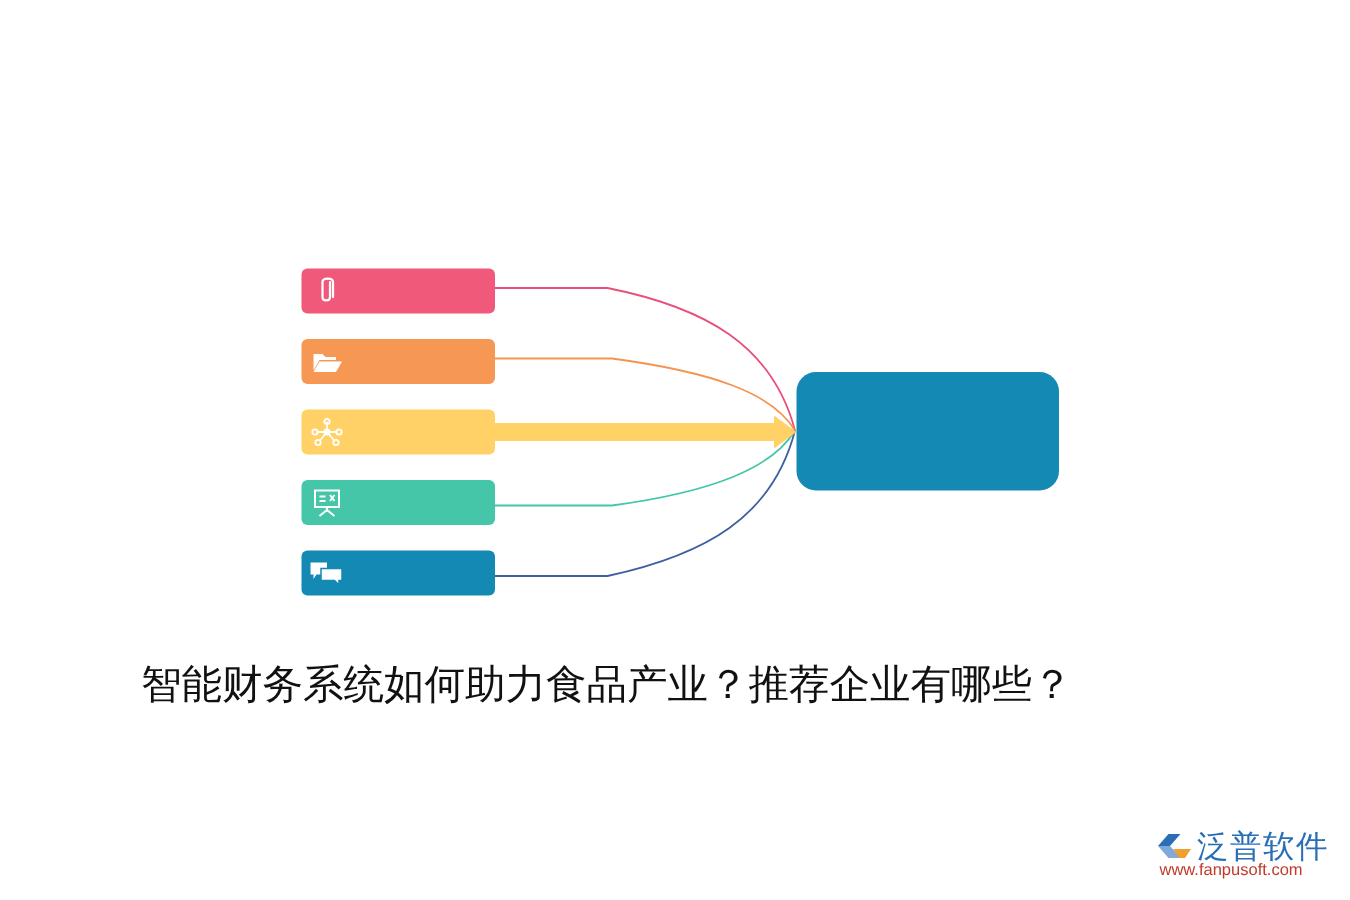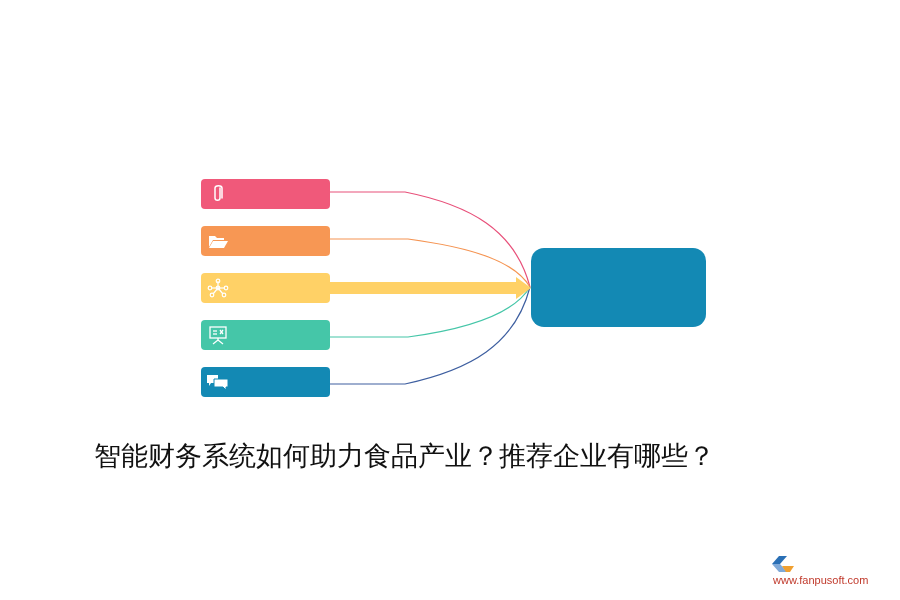--- a/index.html
+++ b/index.html
@@ -108,14 +108,15 @@
 </div>
 
 <div class="title">智能财务系统如何助力食品产业？推荐企业有哪些？</div>
 
 <div class="logo">
   <svg class="logo-mark" viewBox="0 0 26 20">
     <path d="M2,10 L9,2 L17,2 L10,10 Z" fill="#2a6fb5"></path>
     <path d="M10,10 L17,18 L9,18 L2,10 Z" fill="#7fa9d8"></path>
     <path d="M12,12 L24,12 L20,18 L16,18 Z" fill="#f0a030"></path>
   </svg>
+  <span class="logo-name">泛普软件</span>
   <span class="logo-url">www.fanpusoft.com</span>
 </div>
 
 </body></html>

